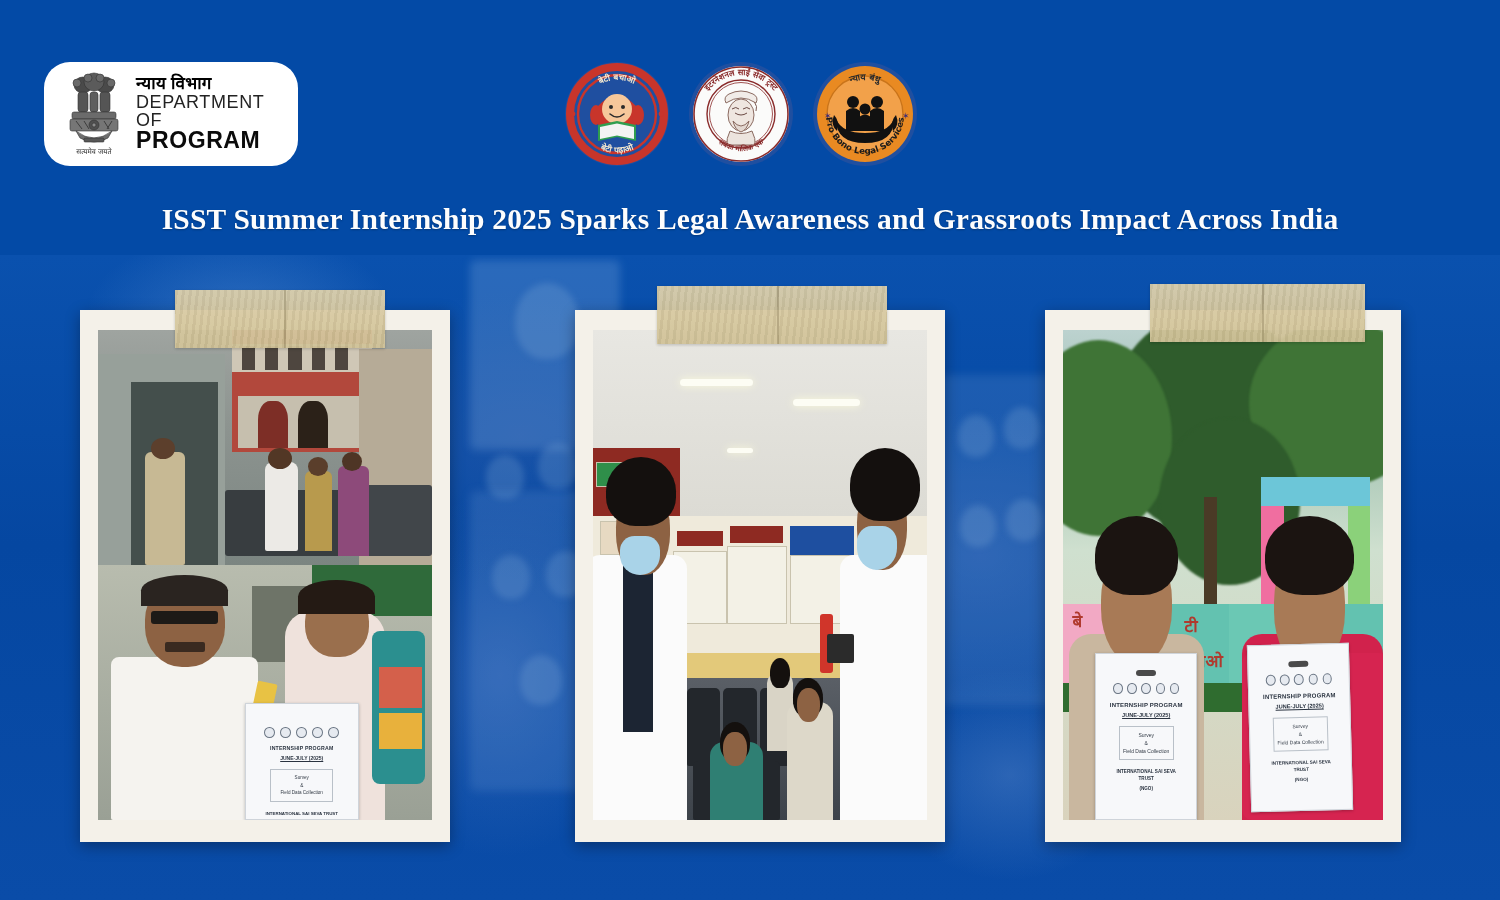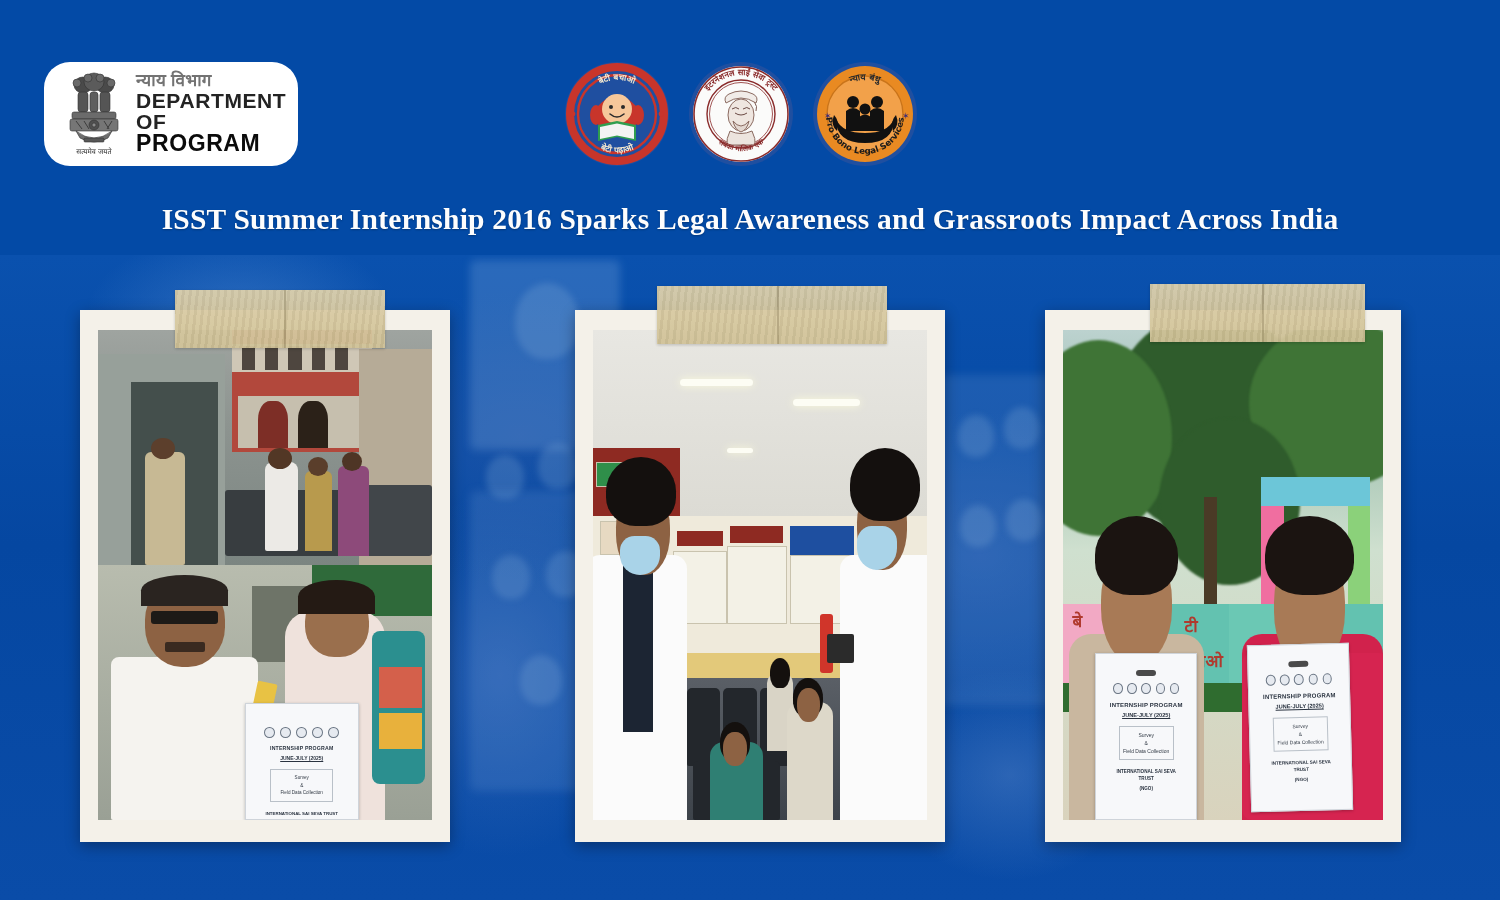--- a/index.html
+++ b/index.html
@@ -32,22 +32,22 @@
   
   .header{ position:absolute; left:0; top:0; width:1500px; height:200px; }
 
   .doj-badge{
     position:absolute; left:44px; top:62px; width:254px; height:104px;
     background:#ffffff; border-radius:26px;
     display:flex; align-items:center; gap:10px; padding:6px 12px 6px 18px;
   }
   .emblem{ width:64px; height:88px; flex:0 0 64px; position:relative; }
   .doj-text{ display:flex; flex-direction:column; justify-content:center; line-height:1.02; }
-  .doj-hi{ font-size:17px; color:#737373; font-weight:600; letter-spacing:.3px; }
-  .doj-l1{ font-size:21px; color:#232323; letter-spacing:.6px; font-weight:700; }
+  .doj-hi{ font-size:17px; color:#000000; font-weight:600; letter-spacing:.3px; }
+  .doj-l1{ font-size:18px; color:#232323; letter-spacing:.6px; font-weight:400; }
   .doj-l2{ font-size:23px; color:#0b0b0b; letter-spacing:.6px; font-weight:800; }
 
   .logos{ position:absolute; left:562px; top:57px; display:flex; gap:14px; align-items:center; }
   .logo{ width:110px; height:114px; position:relative; }
 
   .title{
     position:absolute; left:0; top:203px; width:1500px;
     text-align:center; color:#fdfdfd;
     font-family:"Liberation Serif", serif;
     font-weight:700; font-size:29.5px; letter-spacing:.2px;
@@ -291,21 +291,21 @@
           <textPath href="#nbTop" startOffset="50%" text-anchor="middle">न्याय बंधु</textPath>
         </text>
         <text font-size="8.6" fill="#1b1b1b" font-weight="bold" font-family="DejaVu Sans, sans-serif">
           <textPath href="#nbBot" startOffset="50%" text-anchor="middle">Pro Bono Legal Services</textPath>
         </text>
       </svg>
     </div>
   </div>
 </div>
 
-<div class="title">ISST Summer Internship 2016 Sparks Legal Awareness and Grassroots Impact Across India</div>
+<div class="title">ISST Summer Internship 2025 Sparks Legal Awareness and Grassroots Impact Across India</div>
 
 <div class="photo" style="left:80px; top:310px; width:370px; height:532px;">
   <div class="inner" style="left:18px; top:20px; right:18px; bottom:22px;">
 
     <div class="p1-top">
       <div class="bldg" style="left:40%;top:0;width:42%;height:52%;background:#b2483c;"></div>
       <div class="bldg2" style="left:40%;top:6%;width:42%;height:12%;background:#cfc7b6;"></div>
       <div class="bldg2" style="left:43%;top:7%;width:4%;height:10%;background:#4e463f;"></div>
       <div class="bldg2" style="left:50%;top:7%;width:4%;height:10%;background:#4e463f;"></div>
       <div class="bldg2" style="left:57%;top:7%;width:4%;height:10%;background:#4e463f;"></div>

